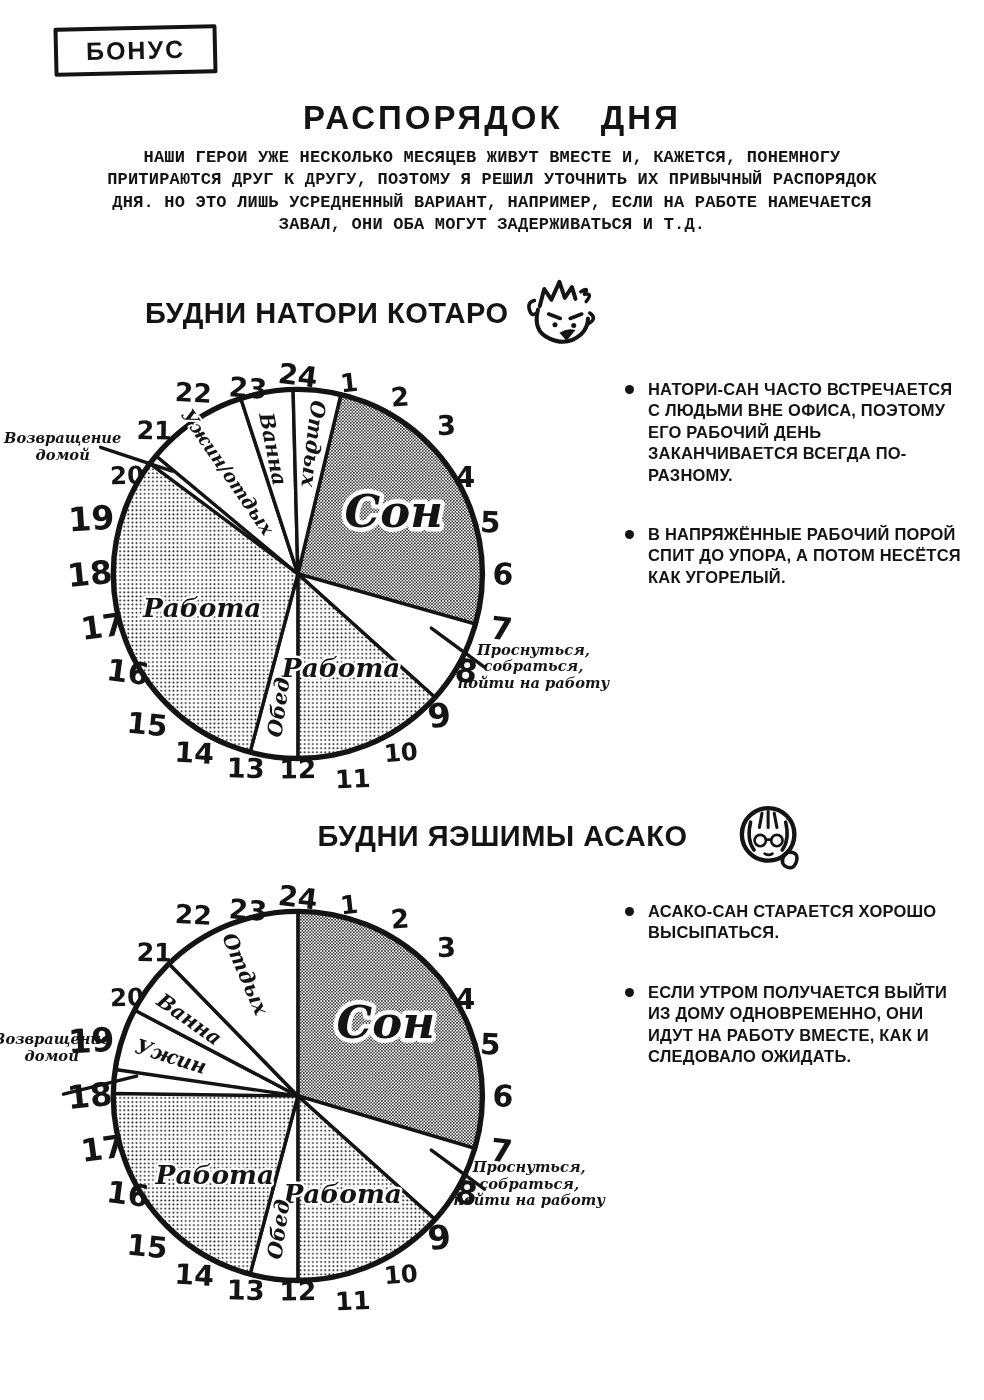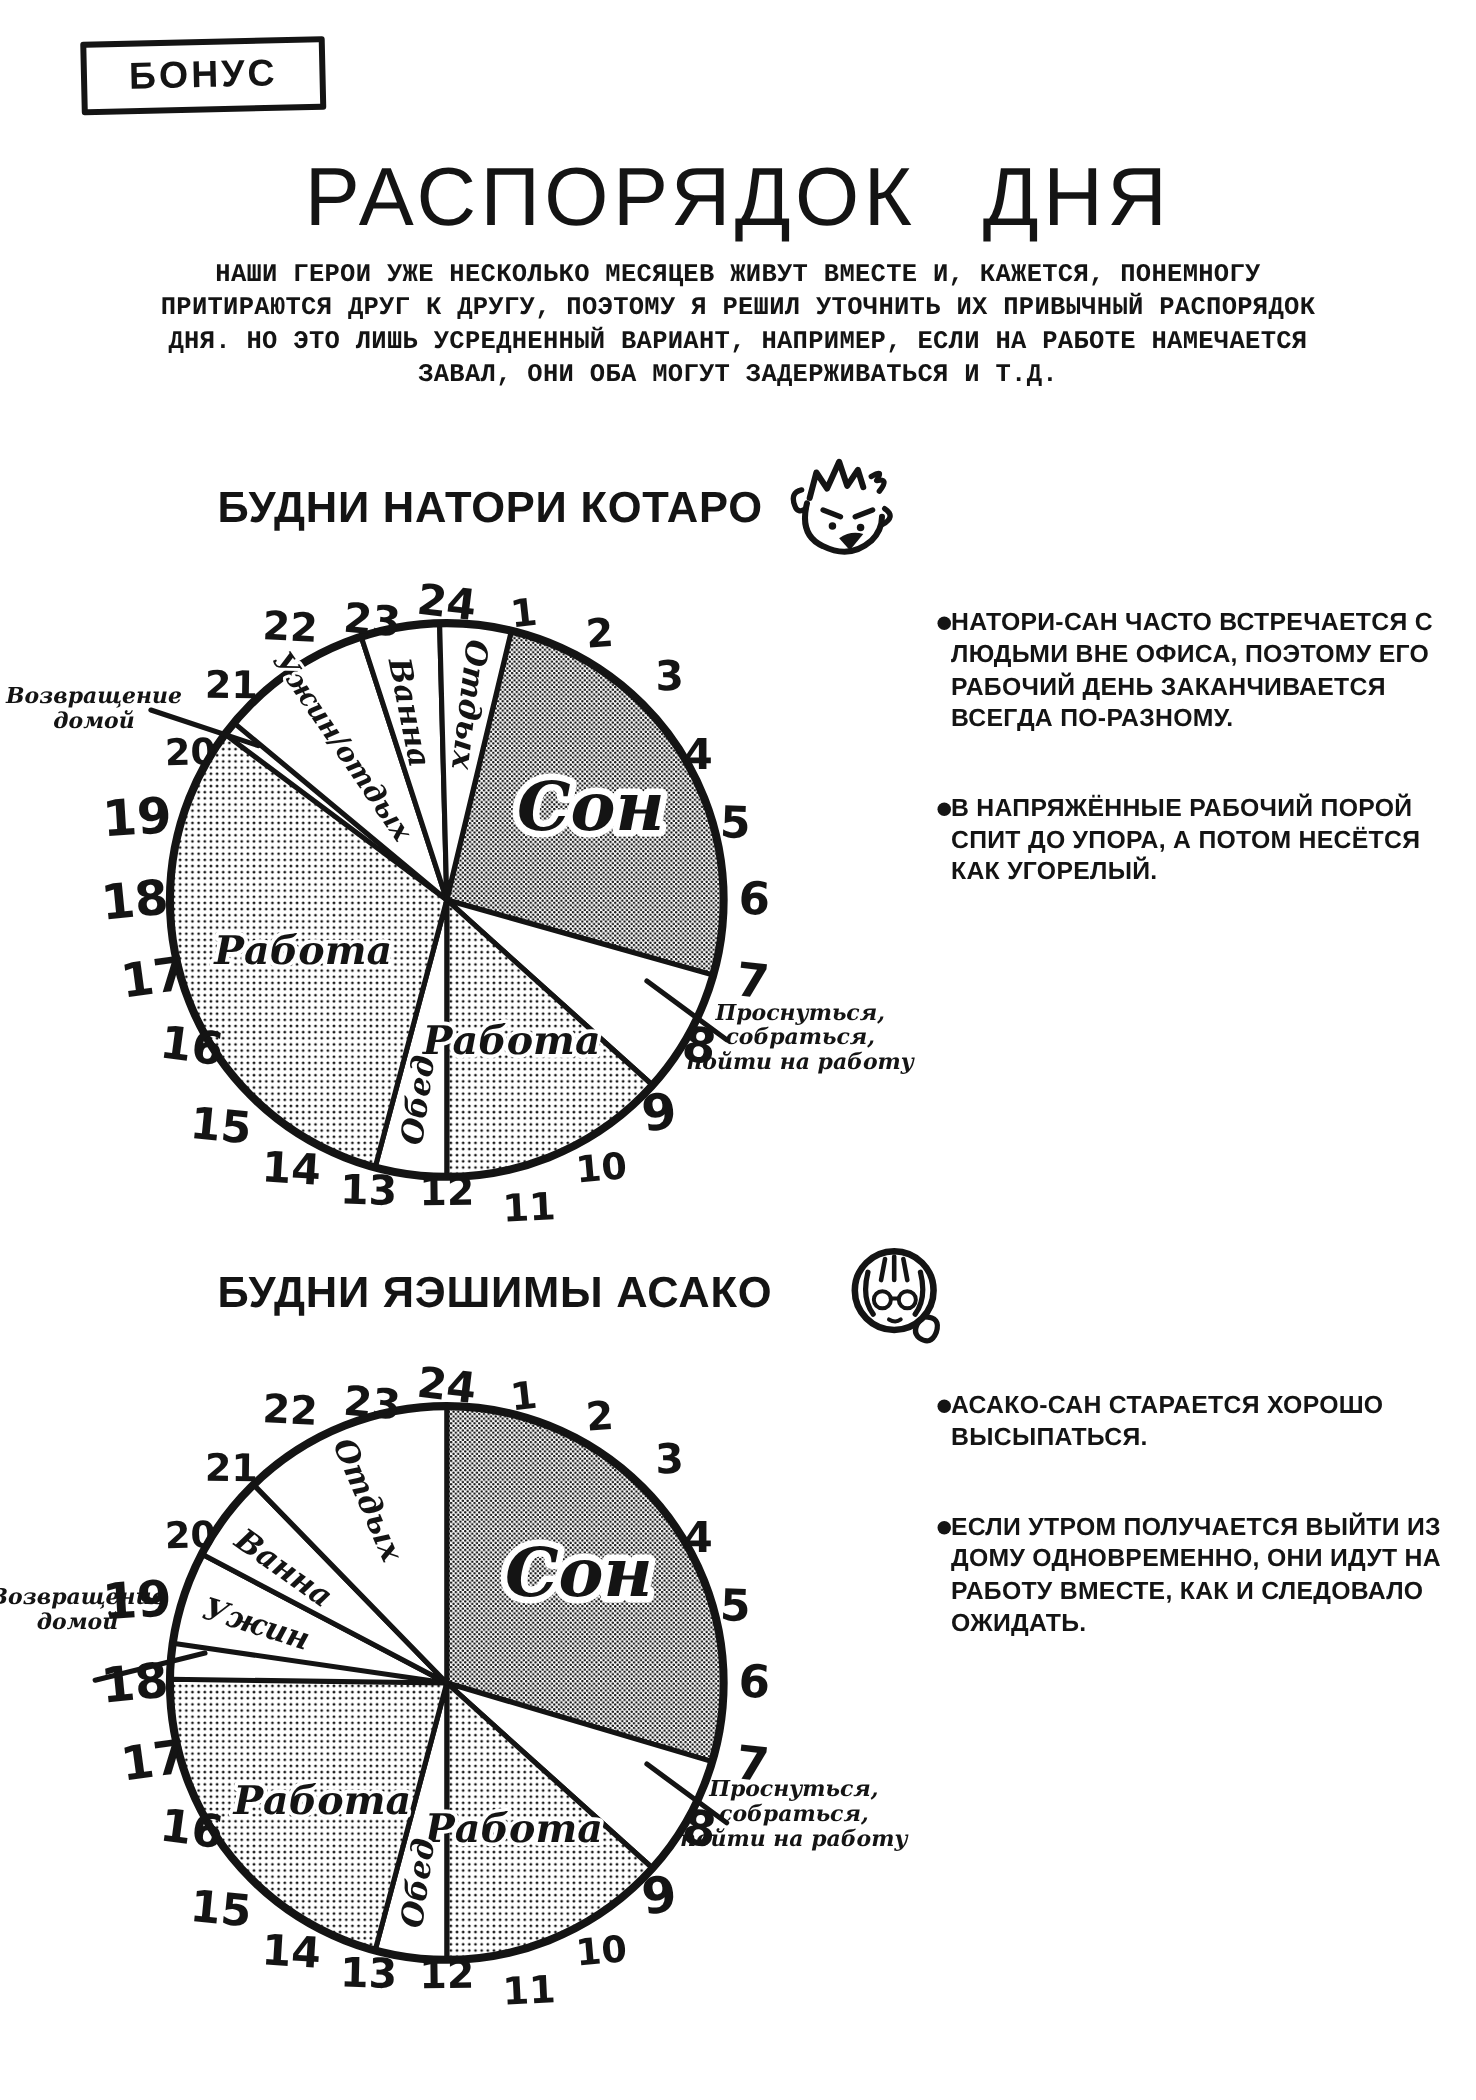--- a/index.html
+++ b/index.html
@@ -1,26 +1,26 @@
 <!DOCTYPE html>
 <html><head>
 <meta charset="utf-8">
 <style>
   html,body{margin:0;padding:0;background:#fff;color:#141414;}
   body{width:984px;height:1400px;overflow:hidden;font-family:"Liberation Sans",sans-serif;position:relative;}
   .badge{display:inline-block;margin:26px 0 0 54px;border:4px solid #141414;border-radius:2px;
          padding:6px 28px;font-size:25px;font-weight:bold;letter-spacing:2px;transform:rotate(-1.3deg);}
-  .title{margin:24px 0 0 0;text-align:center;font-size:55px;font-weight:normal;letter-spacing:3px;word-spacing:26px;}
+  .title{margin:24px 0 0 0;text-align:center;font-size:33px;font-weight:bold;letter-spacing:3px;word-spacing:26px;}
   .intro{margin:10px auto 0 auto;max-width:785px;text-align:center;font-size:17px;font-weight:bold;line-height:1.32;letter-spacing:.2px;font-family:Liberation Mono, monospace;}
   .sec-h{display:flex;align-items:center;gap:4px;margin:38px 0 0 145px;font-size:29px;font-weight:bold;letter-spacing:.5px;}
-  .sec-h.second{margin-top:6px;}
+  .sec-h.second{margin-top:6px;justify-content:center;}
   .sec-body{display:flex;align-items:flex-start;}
   svg.clock{width:625px;height:440px;flex:0 0 auto;display:block;}
   .bullets{flex:1 1 auto;max-width:352px;padding:26px 16px 0 0;}
-  .bullet{display:flex;margin-bottom:38px;}
+  .bullet{display:flex;gap:14px;margin-bottom:38px;}
   .dot{flex:0 0 auto;width:9px;height:9px;background:#141414;border-radius:50%;margin-top:6px;}
   .btxt{font-weight:bold;font-size:16.5px;line-height:1.3;letter-spacing:.2px;}
   .doodle{flex:0 0 auto;}
   
   .lbl{font-family:"DejaVu Serif",serif;font-style:italic;font-weight:bold;fill:#141414;}
   .ann{font-family:"DejaVu Serif",serif;font-style:italic;font-weight:bold;fill:#141414;}
   .num{font-family:"DejaVu Sans",sans-serif;font-weight:bold;fill:#141414;}
 </style>
 </head>
 <body>

